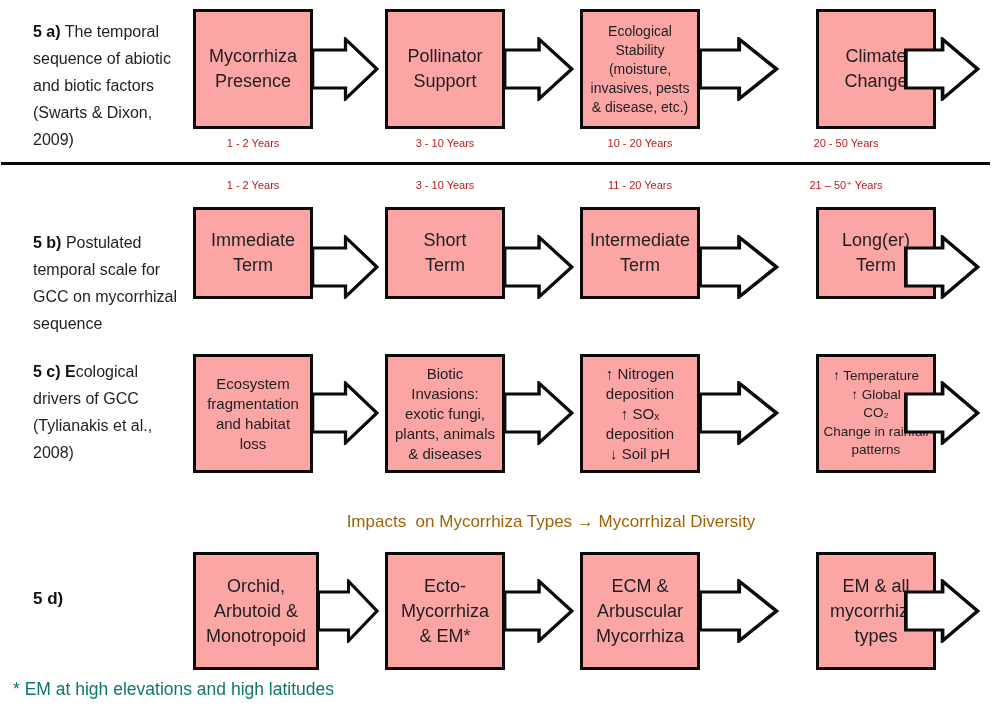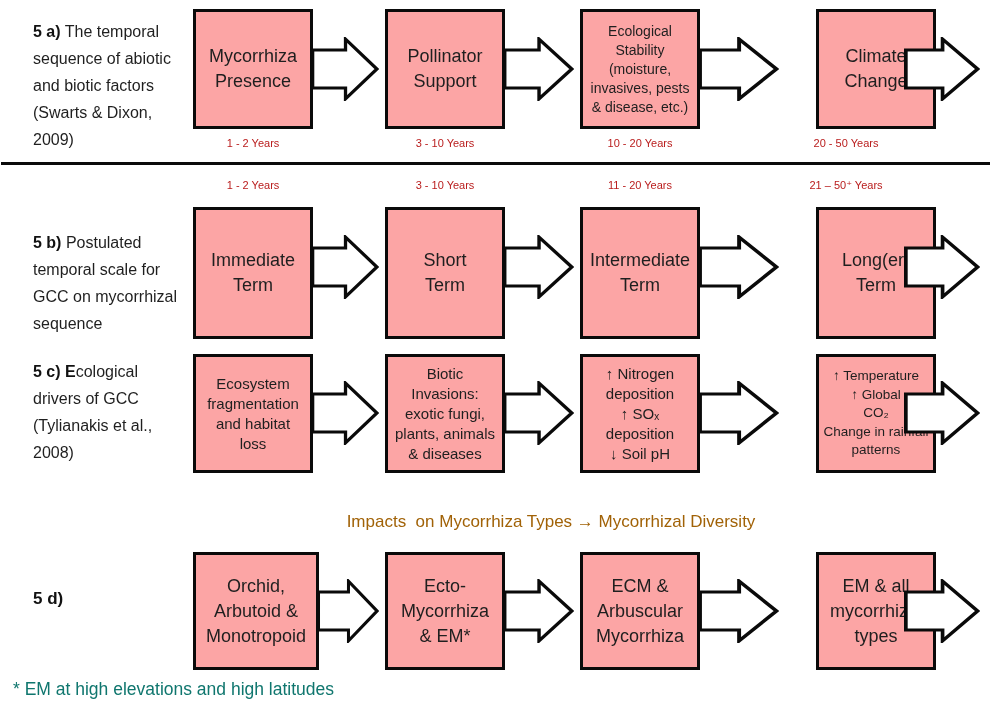--- a/index.html
+++ b/index.html
@@ -18,21 +18,21 @@
   .box{
     position:absolute;box-sizing:border-box;border:3.5px solid #0a0a0a;background:#fca5a5;
     display:flex;align-items:center;justify-content:center;text-align:center;
     white-space:pre-line;font-size:18px;line-height:25px;color:#1f1f1f;padding:2px;
   }
   .col1{left:193px;width:120px;}
   .col2{left:385px;width:120px;}
   .col3{left:580px;width:120px;}
   .col4{left:786px;width:120px;margin-left:30px;}
   .row-a .box{top:9px;height:120px;}
-  .row-b .box{top:207px;height:132px;}
+  .row-b .box{top:207px;height:92px;}
   .row-c .box{top:354px;height:119px;}
   .row-d .box{top:552px;height:118px;}
   .row-d .col1{width:126px;}
   .box-sm{font-size:14px;line-height:19px;}
   .row-c .box{font-size:15px;line-height:20px;}
   .row-c .col4{font-size:13.5px;line-height:18.5px;}
   
   .arrow{position:absolute;height:64px;}
   .arrow path{fill:#ffffff;stroke:#0a0a0a;stroke-width:3.2;}
   .row-a .arrow{top:37px;}

